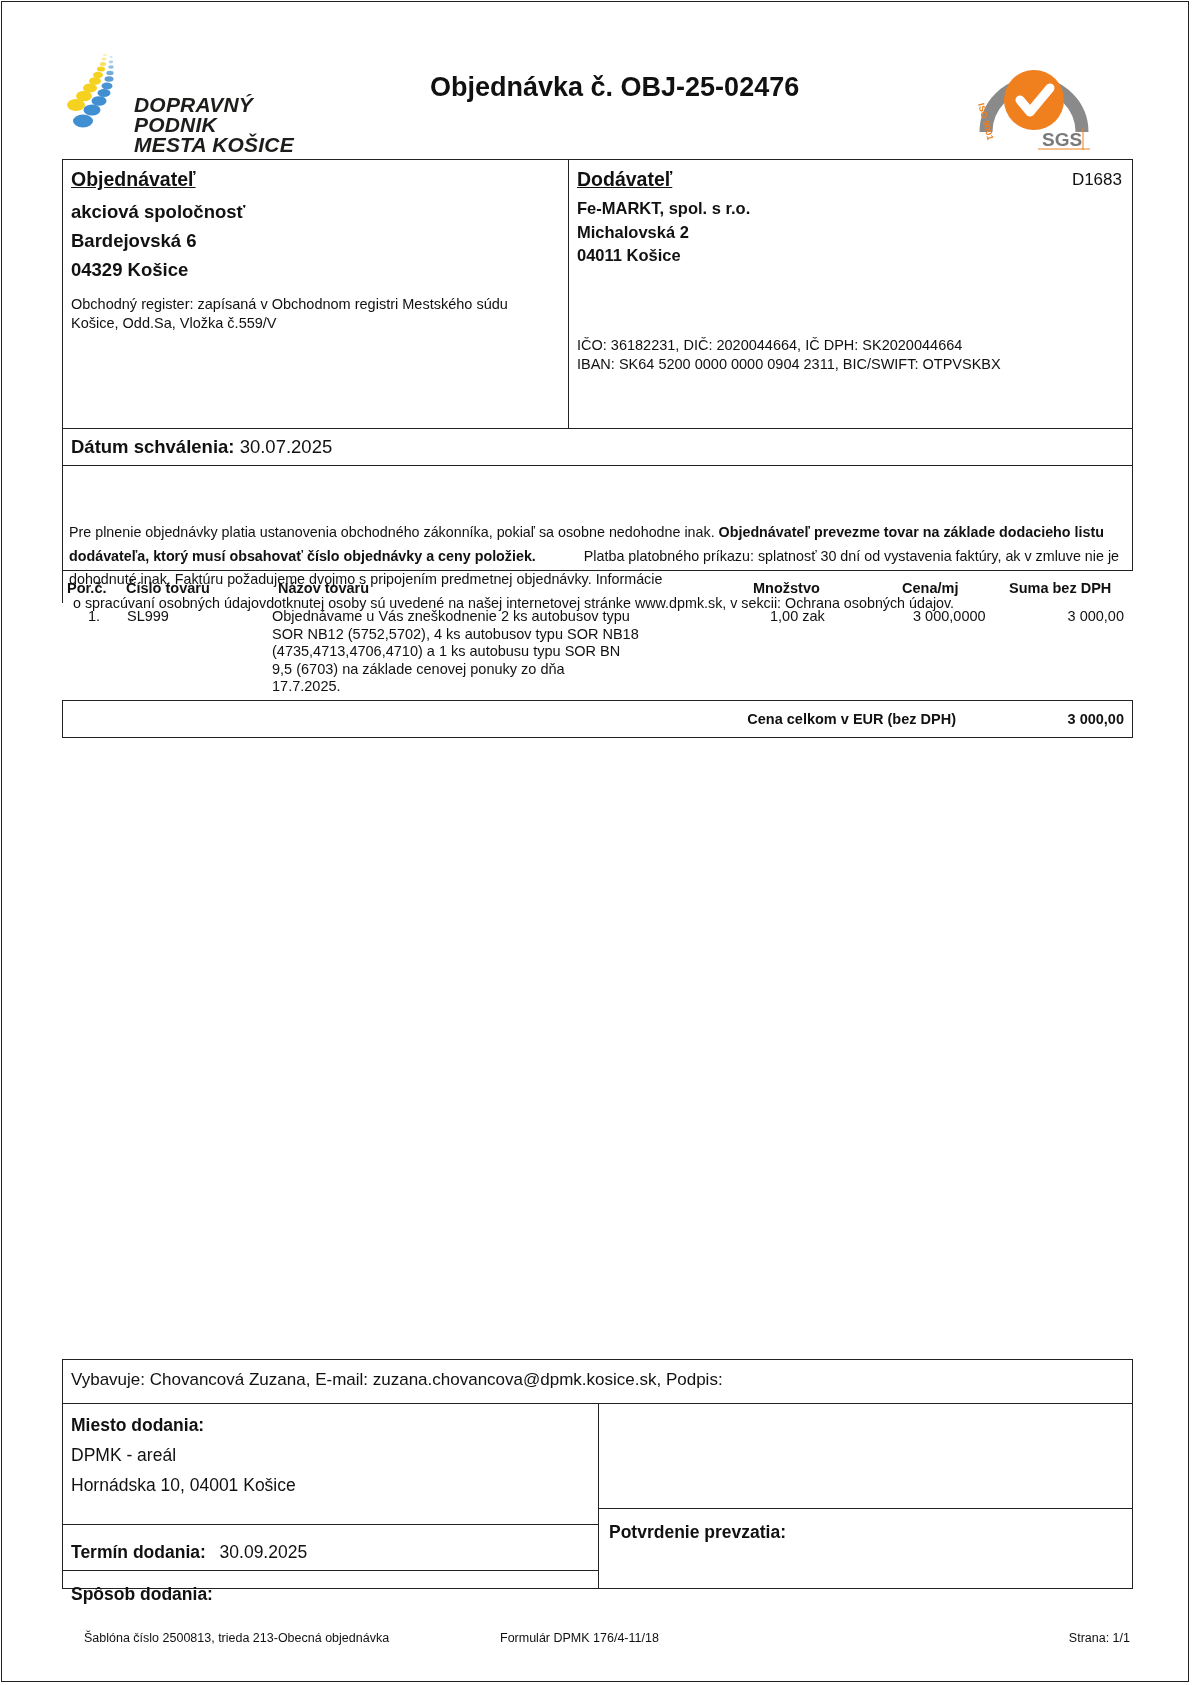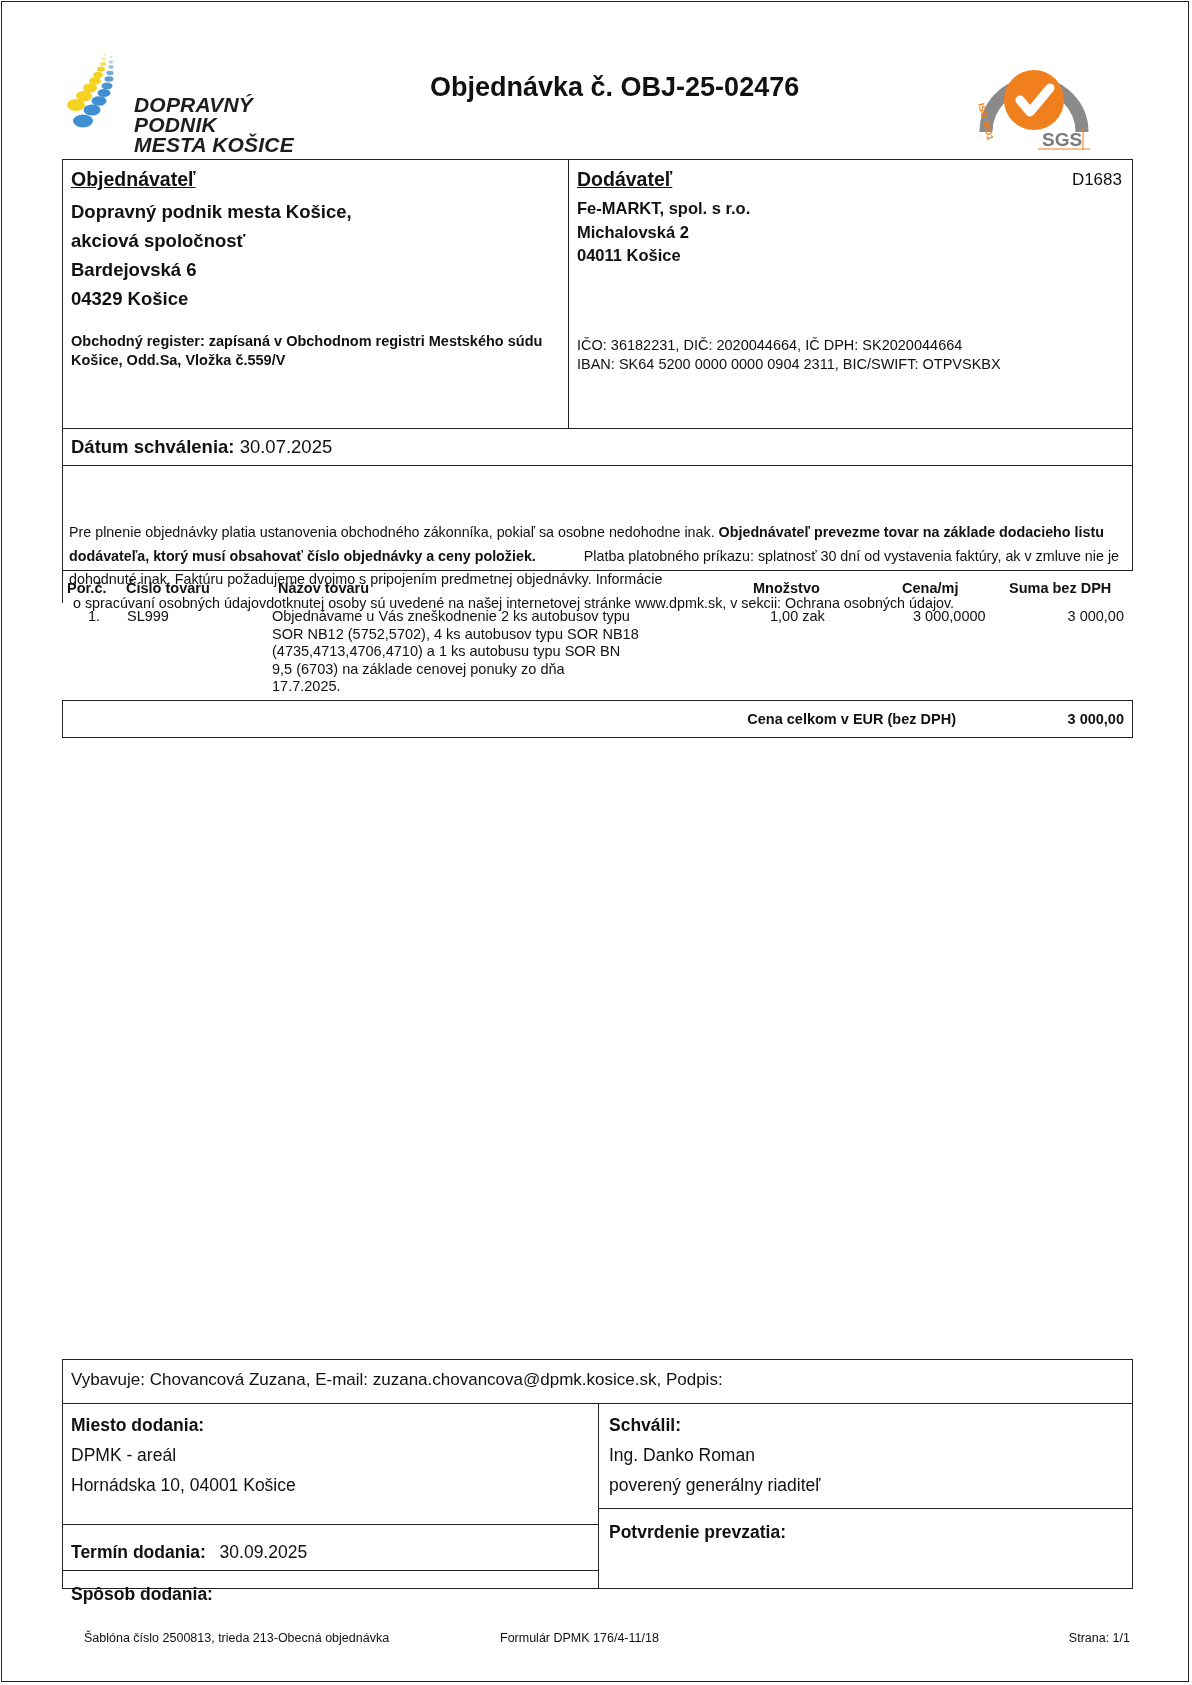--- a/index.html
+++ b/index.html
@@ -103,25 +103,24 @@
     <line x1="68" y1="107" x2="120" y2="107" stroke="#f07f1e" stroke-width="1"></line>
     <line x1="113" y1="86" x2="113" y2="108" stroke="#f07f1e" stroke-width="1"></line>
   </svg>
 </div>
 
 <div class="abs box parties">
   <div class="vdiv"></div>
 
   <div class="party-left">
     <div class="hdr">Objednávateľ</div>
-    <div class="l-line">Dopravný podnik mesta Košice,</div>
     <div class="l-line">akciová spoločnosť</div>
     <div class="l-line">Bardejovská 6</div>
     <div class="l-line">04329 Košice</div>
-    <div class="small" style="margin-top:19px;font-weight:bold;">
+    <div class="small" style="margin-top:11px;">
       <div>Obchodný register: zapísaná v Obchodnom registri Mestského súdu</div>
       <div>Košice, Odd.Sa, Vložka č.559/V</div>
     </div>
   </div>
 
   <div class="party-right">
     <div class="hdr">Dodávateľ</div>
     <div class="r-line">Fe-MARKT, spol. s r.o.</div>
     <div class="r-line">Michalovská 2</div>
     <div class="r-line">04011  Košice</div>
@@ -193,25 +192,20 @@
     <span class="b">Termín dodania:</span>
     <span style="display:inline-block;width:4px;"></span>
     <span>30.09.2025</span>
   </div>
 
   <div class="f-hl-left" style="top:210px;"></div>
   <div class="f-lblock" style="top:219px;">
     <span class="b">Spôsob dodania:</span>
   </div>
 
-  <div class="f-rblock" style="top:50px;">
-    <div class="b">Schválil:</div>
-    <div>Ing. Danko Roman</div>
-    <div>poverený generálny riaditeľ</div>
-  </div>
 
   <div class="f-hl-right" style="top:148px;"></div>
   <div class="f-rblock" style="top:157px;">
     <div class="b">Potvrdenie prevzatia:</div>
   </div>
 </div>
 
 <div class="foot" style="left:84px;text-align:right;">Šablóna číslo 2500813, trieda 213-Obecná objednávka</div>
 <div class="foot" style="left:500px;">Formulár DPMK 176/4-11/18</div>
 <div class="foot" style="right:62px;">Strana: 1/1</div>

